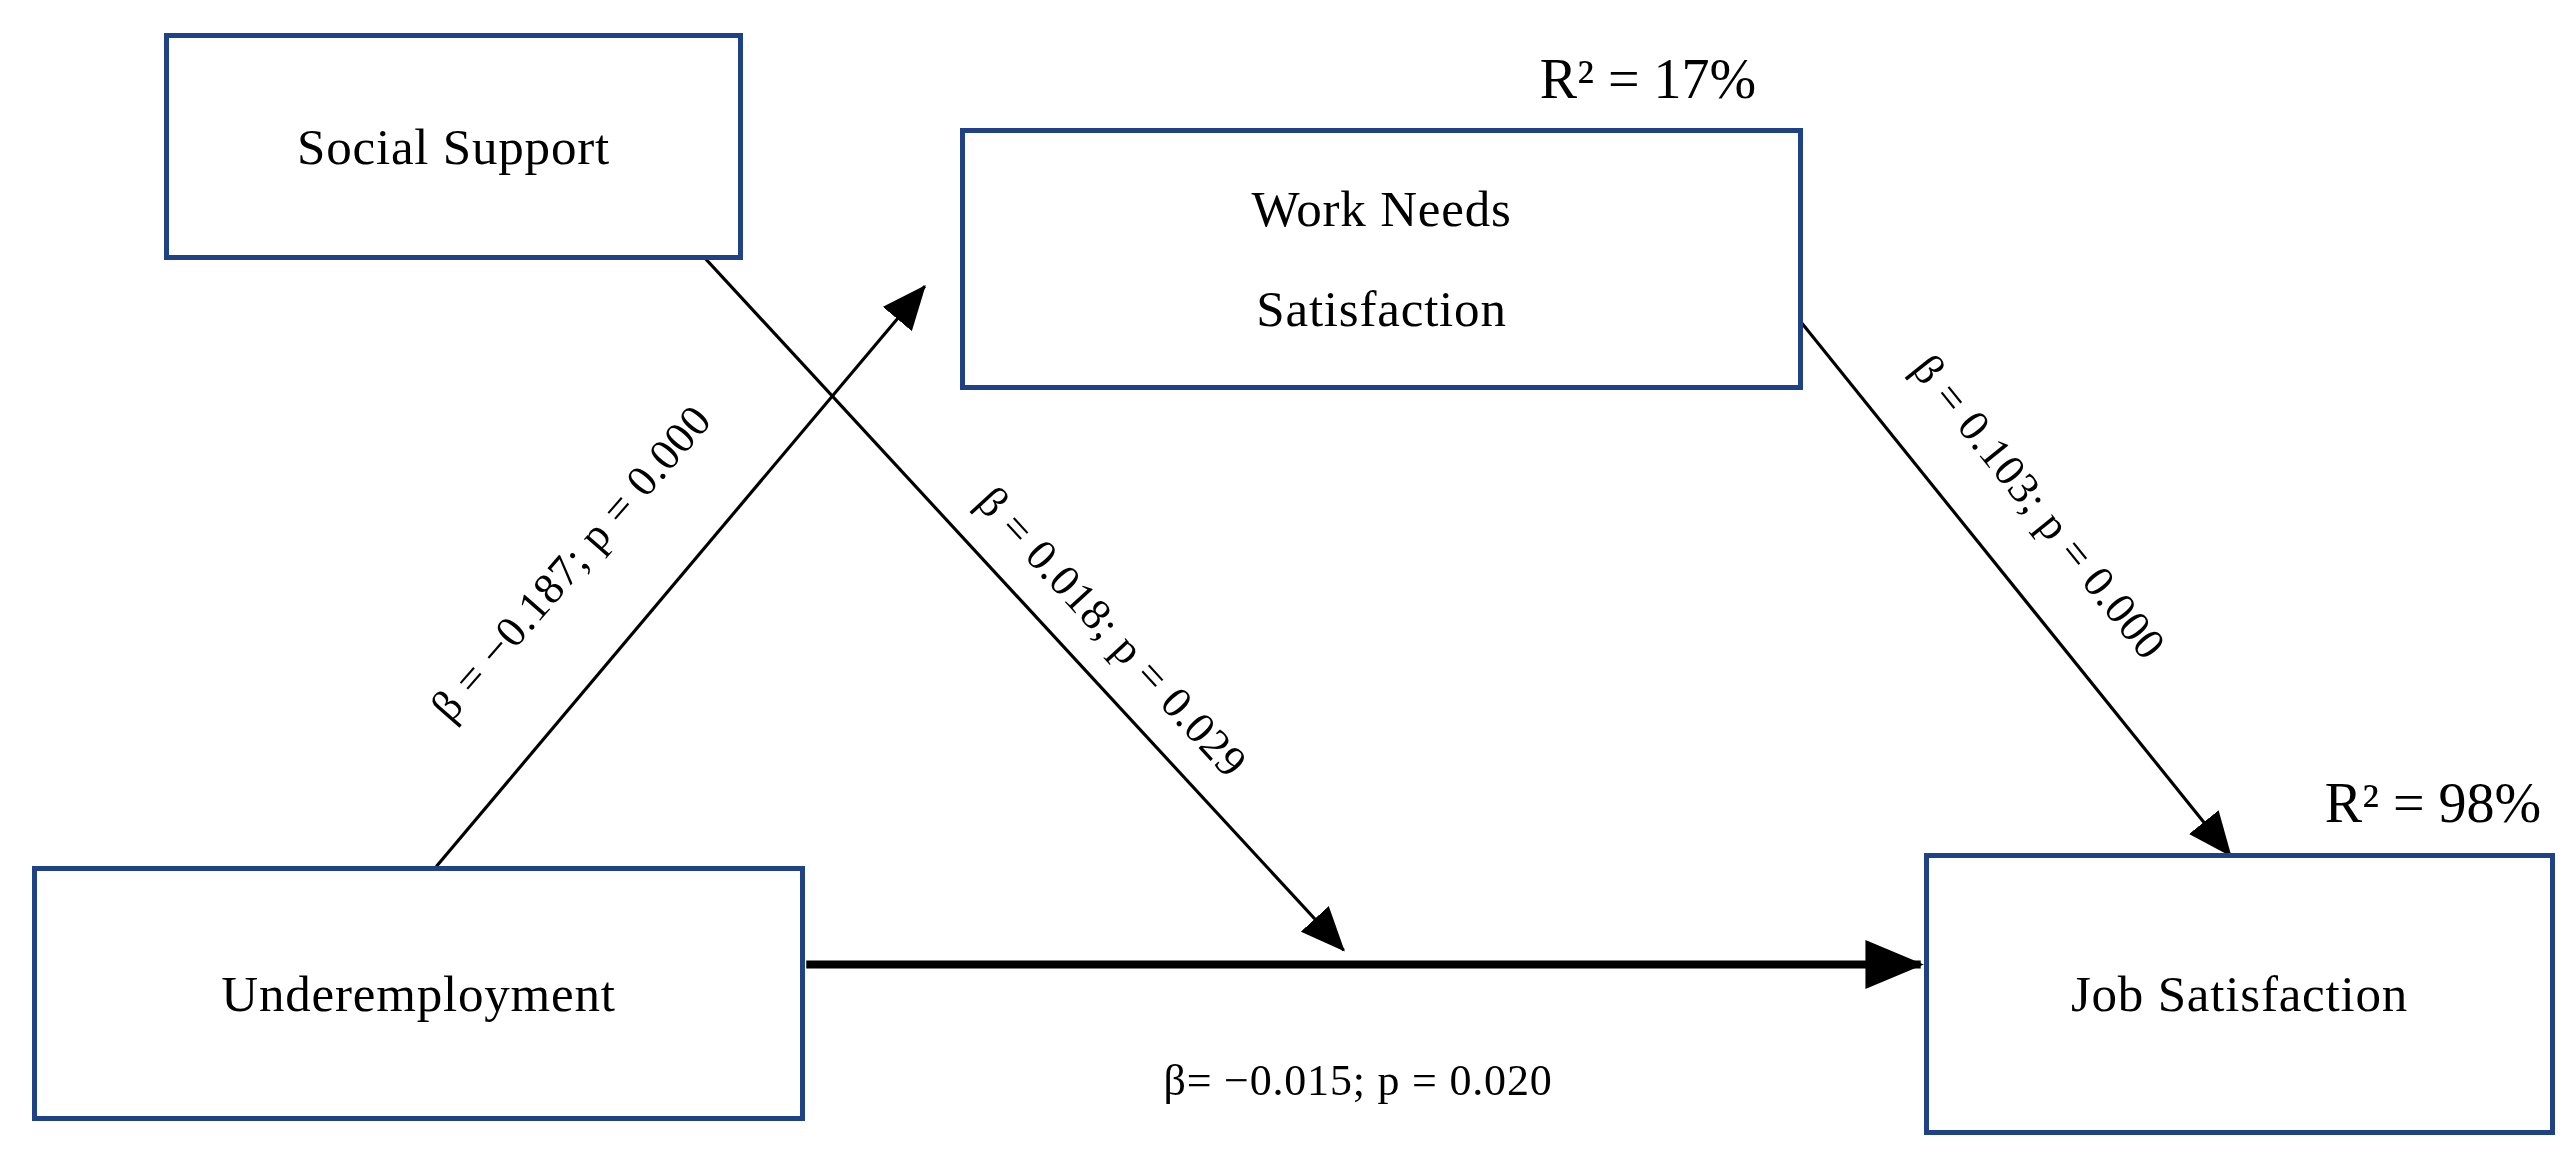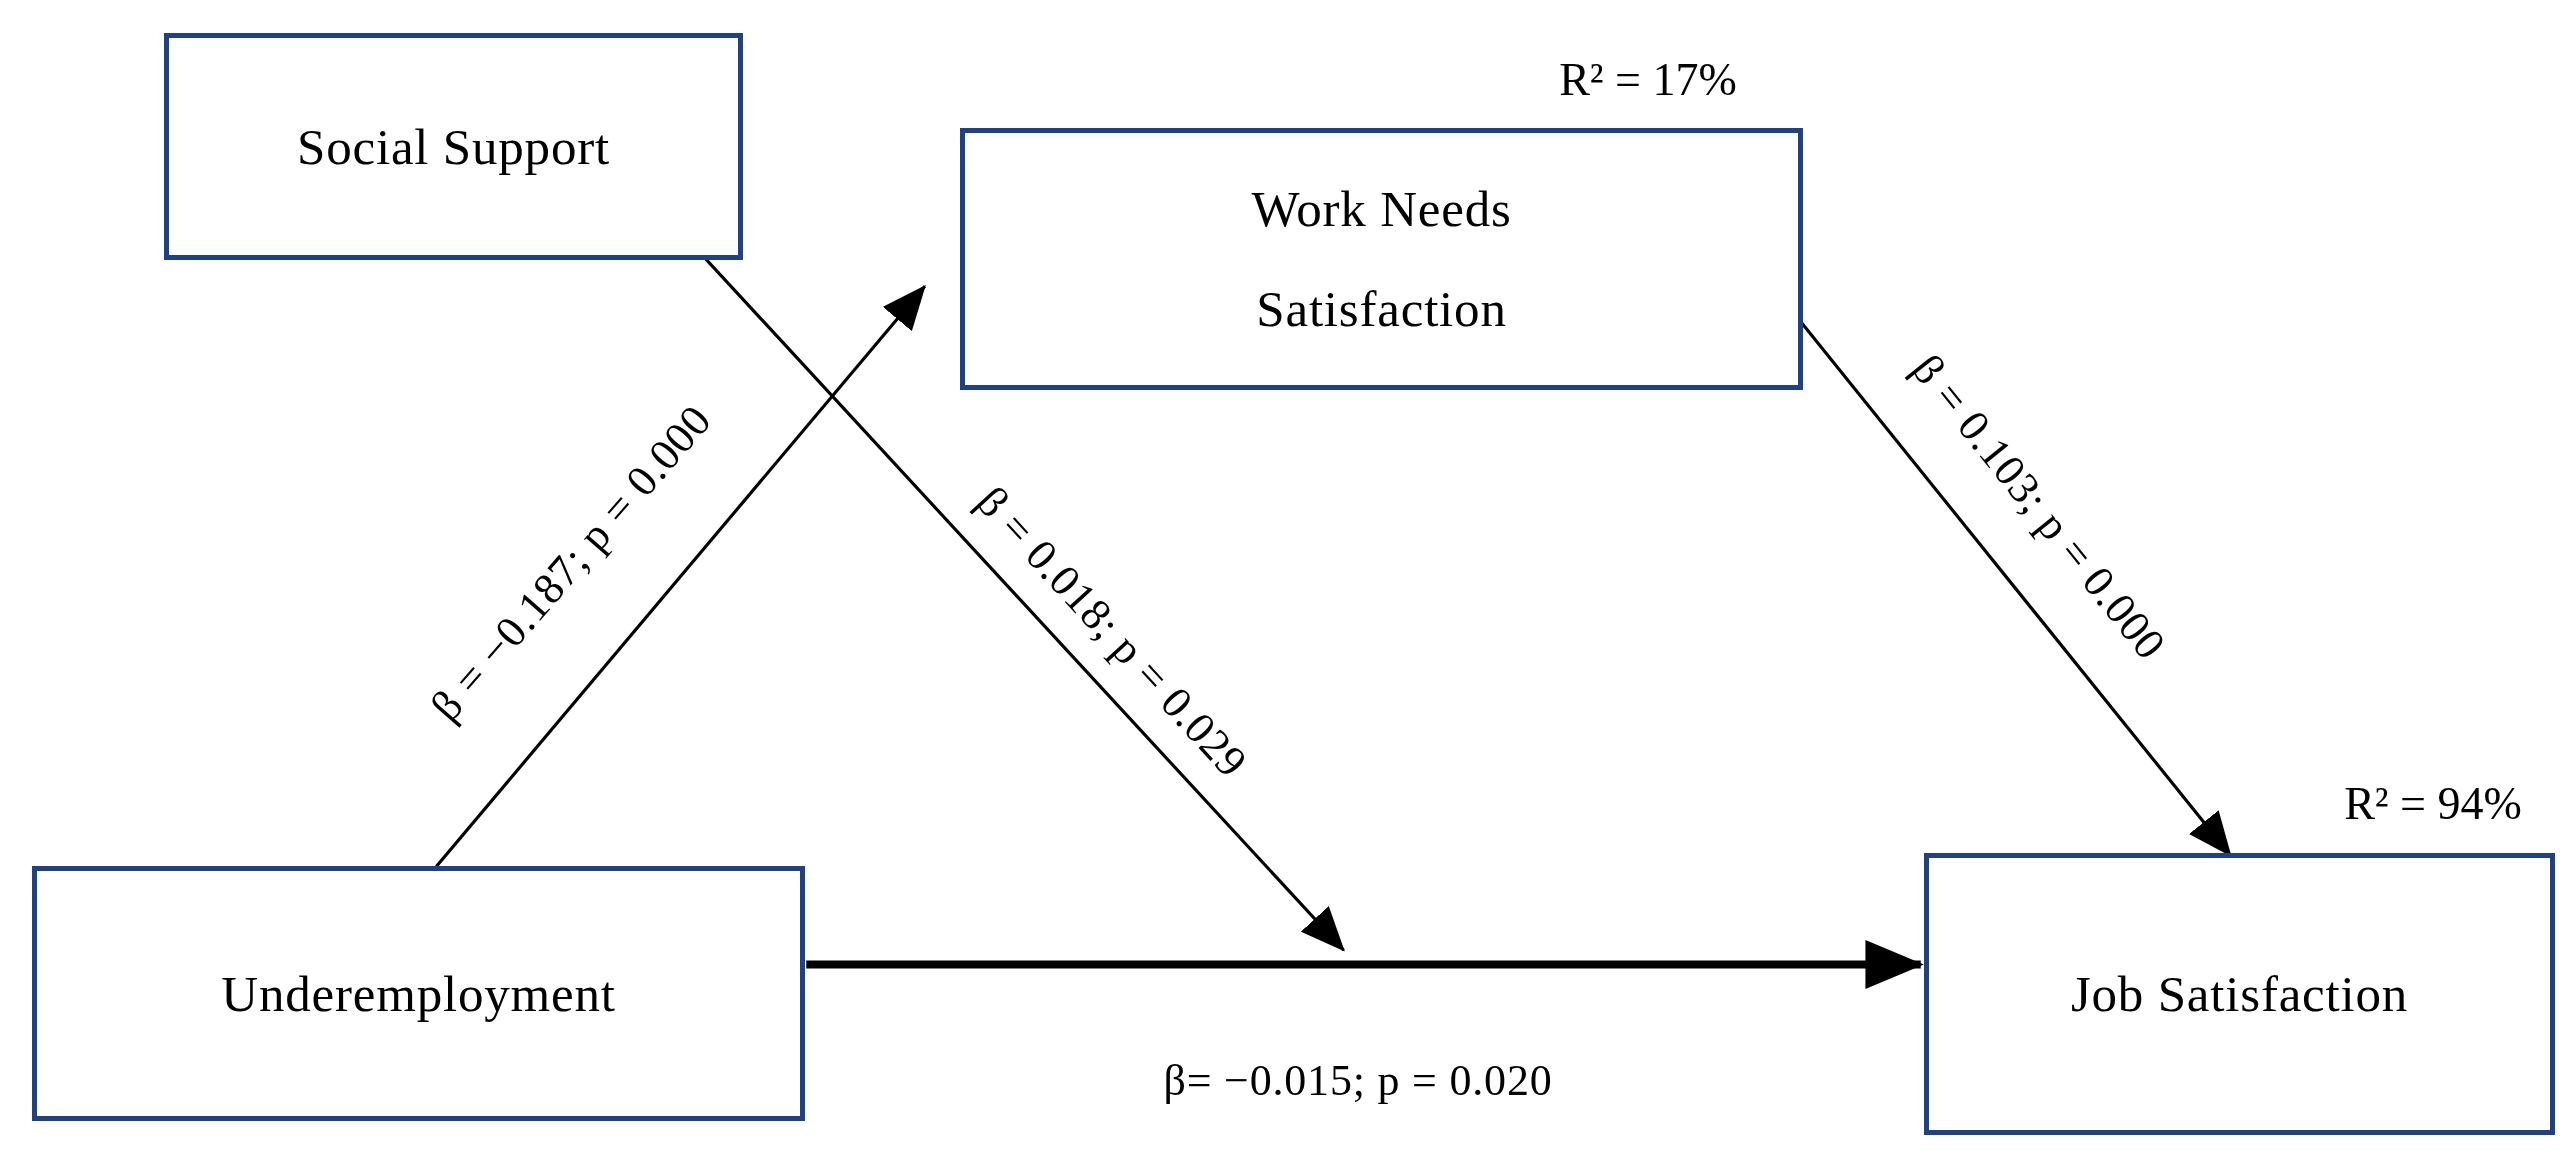--- a/index.html
+++ b/index.html
@@ -23,21 +23,21 @@
     display:flex;flex-direction:column;align-items:center;justify-content:center;
     font-size:51px;line-height:100px;text-align:center;
     letter-spacing:0.8px;
   }
   .node .box-line{white-space:nowrap;}
   #box-social-support      {left:164px;  top:33px;   width:579px;  height:227px;}
   #box-work-needs          {left:960px; top:128px;  width:843px; height:262px;}
   #box-subjective-underemp {left:32px;   top:866px; width:773px;  height:255px;}
   #box-job-satisfaction    {left:1924px; top:853px; width:631px;  height:282px;}
   .r2-label{
-    position:absolute;font-size:46px;white-space:nowrap;
+    position:absolute;font-size:56px;white-space:nowrap;
     transform:translate(-50%,-50%);
   }
   #r2-work-needs      {left:1648px; top:79px;}
   #r2-job-satisfaction{left:2433px; top:803px;}
   .path-label{
     position:absolute;font-size:44px;white-space:nowrap;letter-spacing:0.8px;
   }
   #label-su-wns {left:571px;  top:563px;  transform:translate(-50%,-50%) rotate(-49deg);}
   #label-ss-js  {left:1112px; top:632px;  transform:translate(-50%,-50%) rotate(47.5deg);}
   #label-wns-js {left:2039px; top:507px;  transform:translate(-50%,-50%) rotate(51.3deg);}
@@ -75,21 +75,21 @@
   <div class="node" id="box-subjective-underemp">
     <div class="box-line">Underemployment</div>
   </div>
 
   <div class="node" id="box-job-satisfaction">
     <div class="box-line">Job Satisfaction</div>
   </div>
 
   <div class="r2-label" id="r2-work-needs">R² = 17%</div>
 
-  <div class="r2-label" id="r2-job-satisfaction">R² = 94%</div>
+  <div class="r2-label" id="r2-job-satisfaction">R² = 98%</div>
 
   <div class="path-label" id="label-su-wns">β = −0.187; p = 0.000</div>
 
   <div class="path-label" id="label-ss-js">β = 0.018; p = 0.029</div>
 
   <div class="path-label" id="label-wns-js">β = 0.103; p = 0.000</div>
 
   <div class="path-label" id="label-su-js">β= −0.015; p = 0.020</div>
 
 </div>

